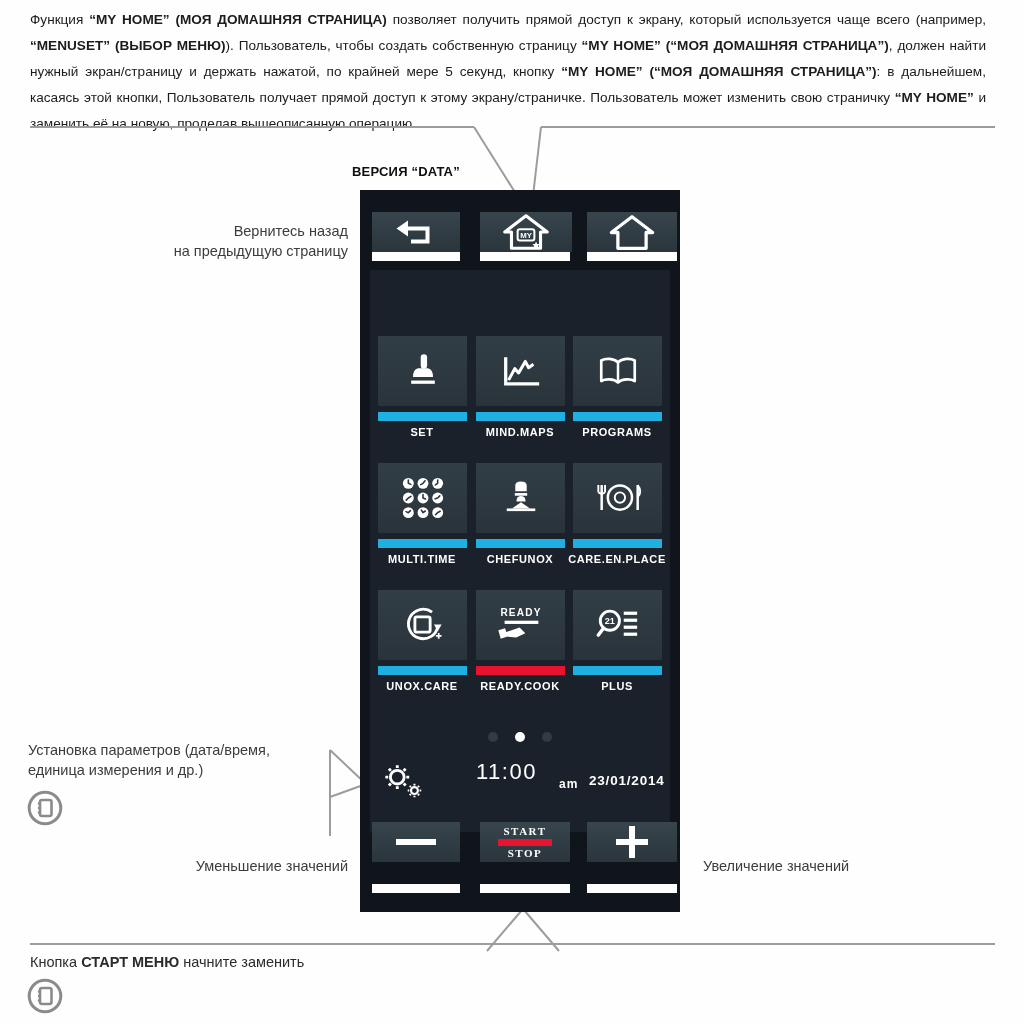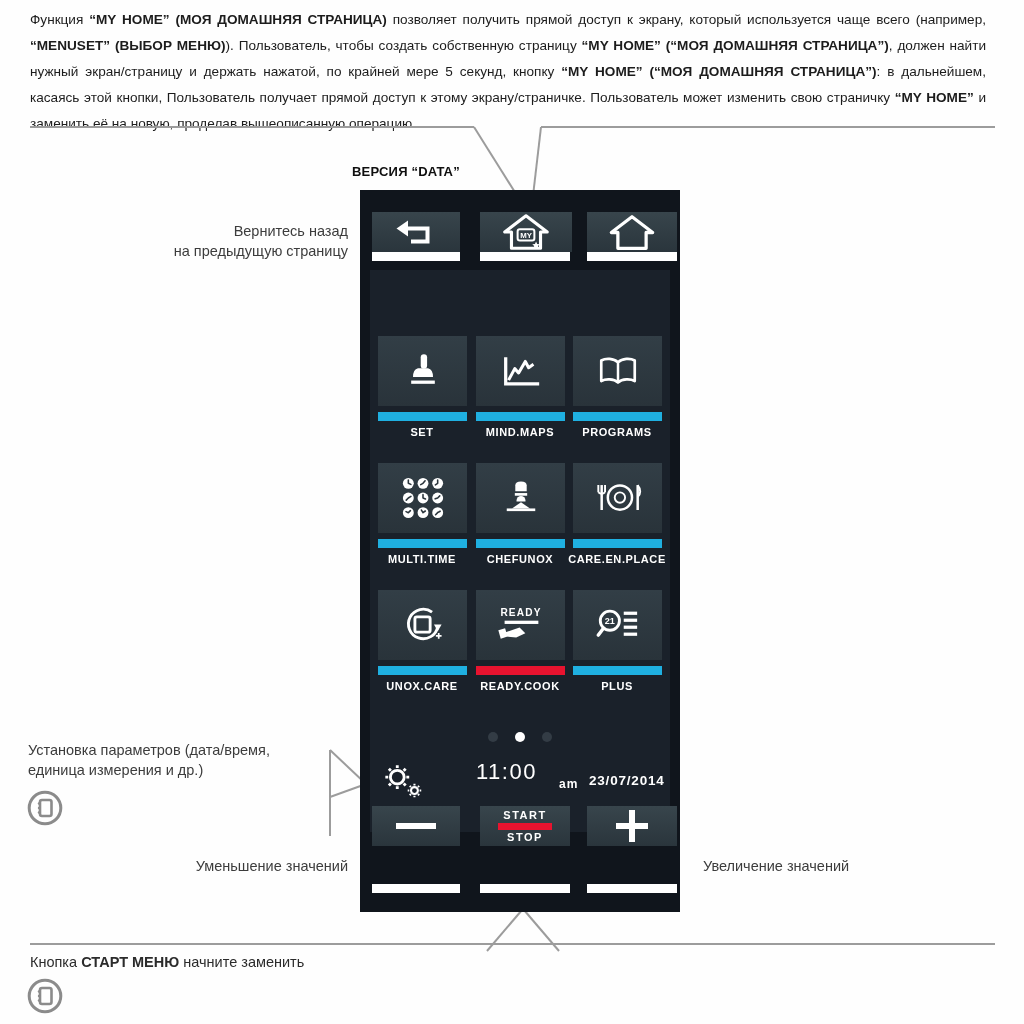--- a/index.html
+++ b/index.html
@@ -18,21 +18,21 @@
   .ann-decrease{left:148px;top:856px;width:200px;text-align:right;}
   .ann-increase{left:703px;top:856px;}
   .ann-start{left:30px;top:952px;color:#2b2b2b;}
   .manual{position:absolute;}
   
   .panel{position:absolute;left:360px;top:190px;width:320px;height:722px;background:#10151c;}
   .screen{position:absolute;left:10px;top:80px;width:300px;height:562px;background:#1a212a;}
   .pbtn{position:absolute;height:40px;top:22px;
         background:linear-gradient(180deg,#38454c 0%,#2a353c 100%);
         display:flex;align-items:center;justify-content:center;cursor:pointer;}
-  .ctl{top:616px;}
+  .ctl{top:632px;font-family:Liberation Serif, serif;}
   .wbar{position:absolute;height:9px;background:#fff;}
   .tile{position:absolute;width:89px;height:70px;
         background:linear-gradient(180deg,#323e46 0%,#29333a 100%);
         display:flex;align-items:center;justify-content:center;cursor:pointer;}
   .tbar{position:absolute;width:89px;height:9px;background:#1fb0e1;}
   .tlabel{position:absolute;width:120px;text-align:center;font-size:11px;font-weight:bold;
           color:#fff;letter-spacing:.6px;white-space:nowrap;}
   .dots{position:absolute;left:0;top:542px;width:320px;display:flex;justify-content:center;gap:17px;}
   .dot{width:10px;height:10px;border-radius:50%;background:#333c45;cursor:pointer;}
   .dot.on{background:#fff;}
@@ -251,21 +251,21 @@
         </g>
         <g stroke="#fff" stroke-width="2.2" fill="none">
           <circle cx="34" cy="29" r="3.6"></circle>
           <path d="M34 23.6 V21.9 M34 34.4 V36.1 M28.6 29 H26.9 M39.4 29 H41.1
                    M30.3 25.3 L29.1 24.1 M37.7 32.7 L38.9 33.9 M30.3 32.7 L29.1 33.9 M37.7 25.3 L38.9 24.1"></path>
         </g>
       </svg>
     </div>
     <div class="time">11:00</div>
     <div class="ampm">am</div>
-    <div class="date">23/07/2014</div>
+    <div class="date">23/01/2014</div>
 
     <div class="pbtn ctl" style="left:12px;width:88px">
       <span class="minus-glyph"></span>
     </div>
     <div class="pbtn ctl" style="left:120px;width:90px">
       <span class="ss">
         <span class="t">START</span>
         <span class="redbar"></span>
         <span class="t">STOP</span>
       </span>

